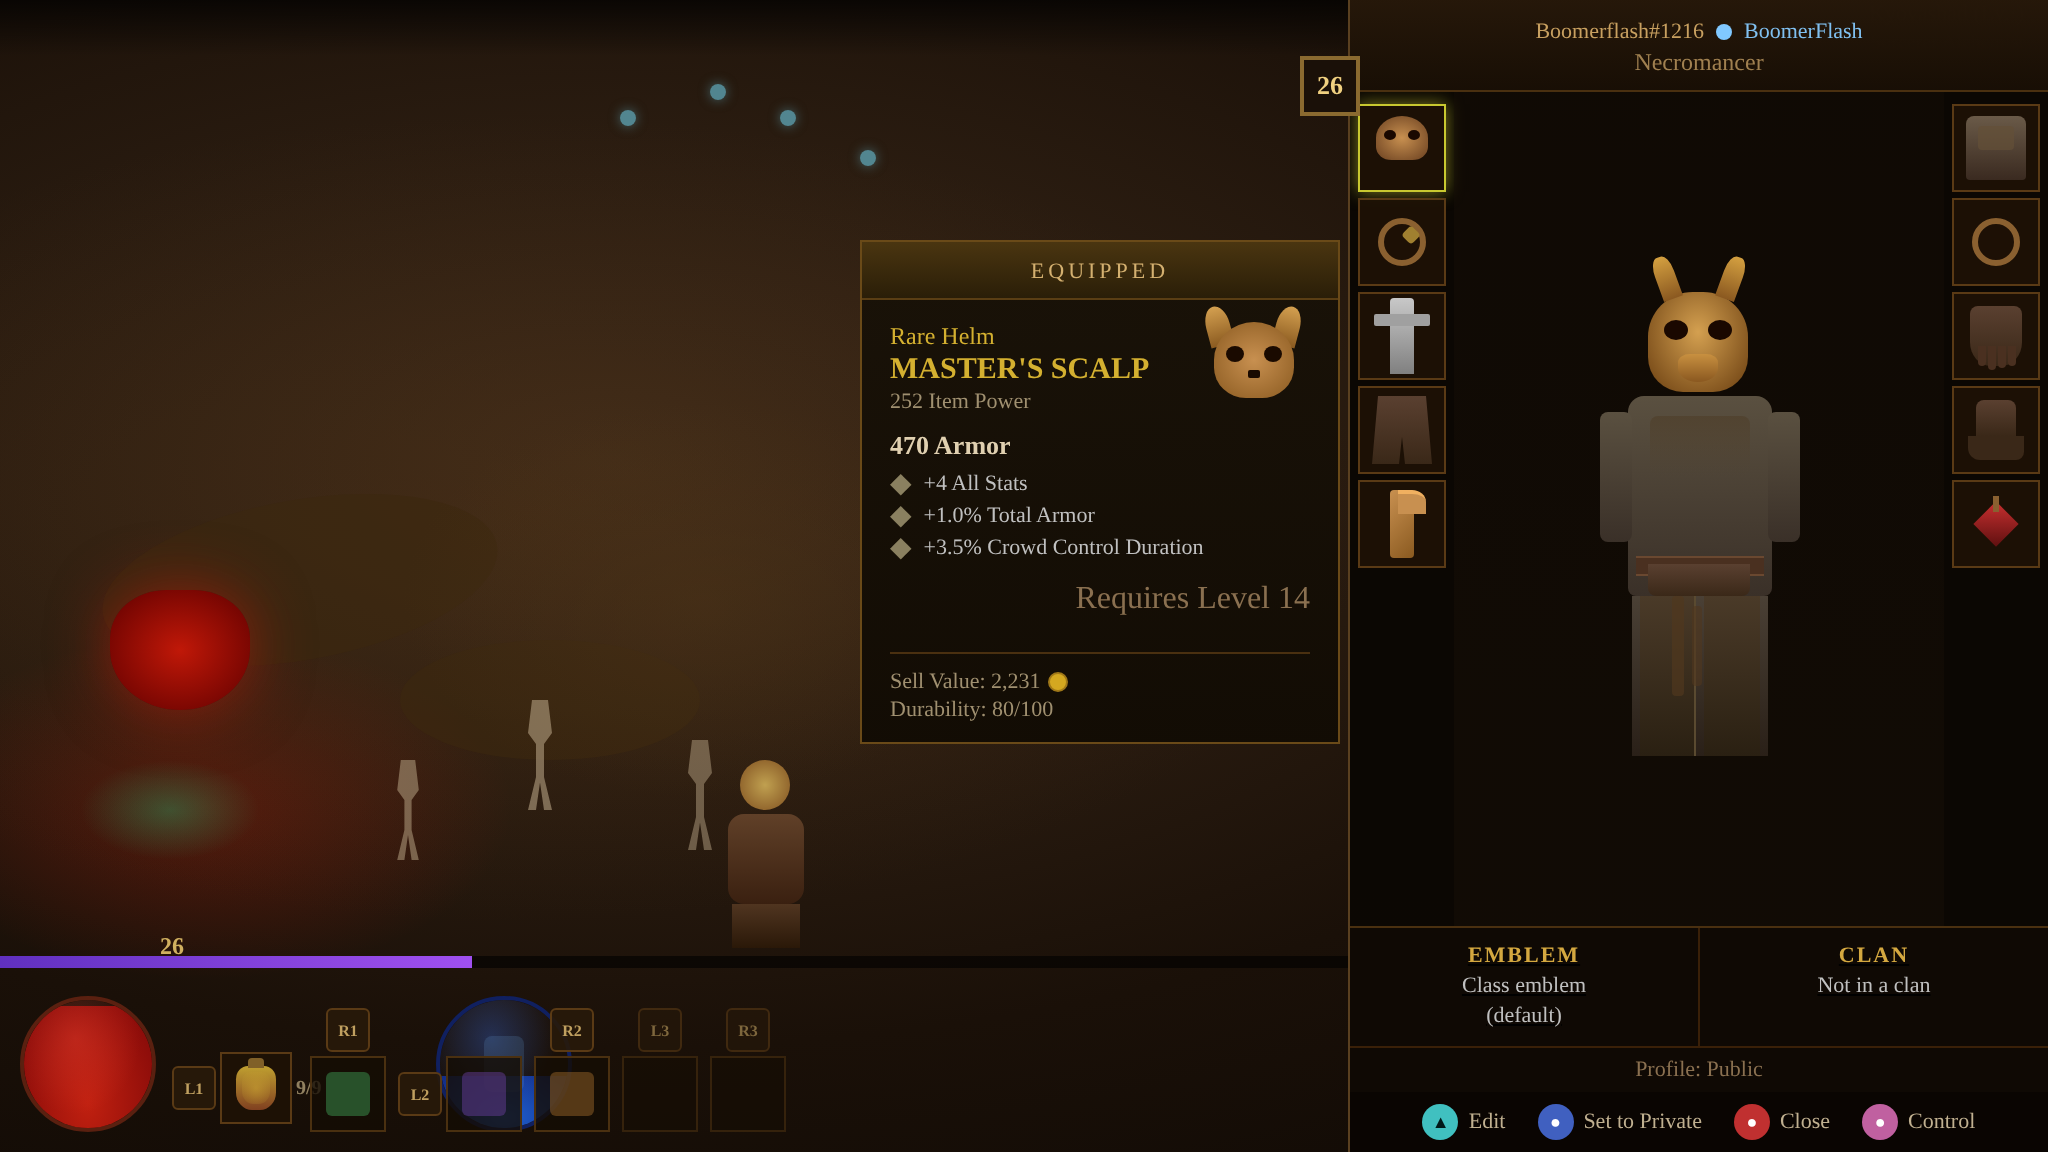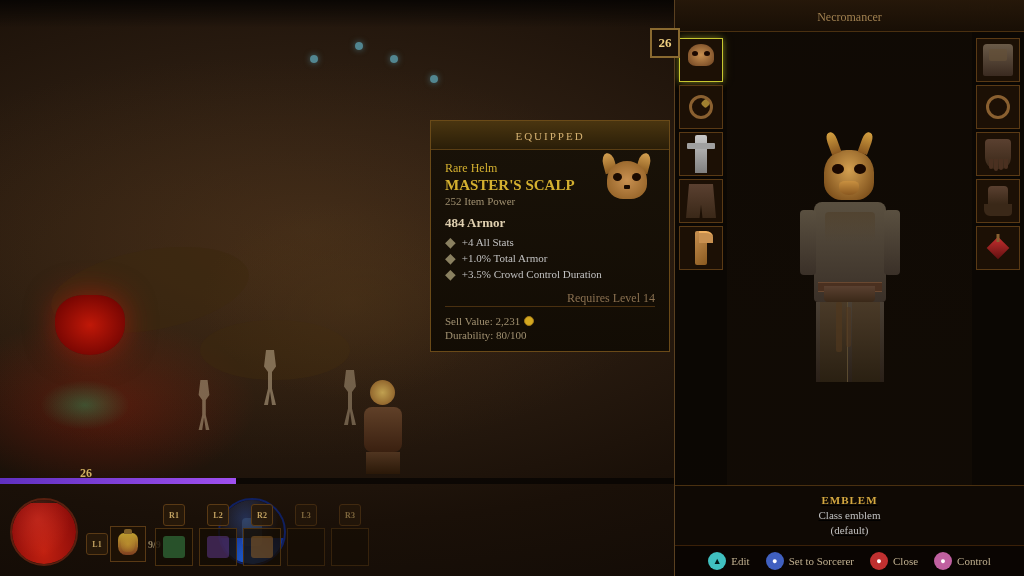--- a/index.html
+++ b/index.html
@@ -329,24 +329,24 @@
 
     .stat-bullet {
       color: #8a8060;
       font-size: 14px;
       line-height: 1;
       flex-shrink: 0;
     }
 
     .item-requires {
       color: #8a7050;
-      font-size: 12px;
+      font-size: 16px;
       text-align: right;
       margin-top: 8px;
-      margin-bottom: 0;
+      margin-bottom: 17px;
     }
 
     .item-sell {
       color: #a09070;
       font-size: 11px;
       display: flex;
       align-items: center;
       gap: 4px;
       margin-top: 2px;
       text-align: right;
@@ -578,21 +578,21 @@
           <div style="position:absolute;width:9px;height:8px;background:#1a0a00;border-radius:50%;top:12px;right:6px;"></div>
           <div style="position:absolute;width:6px;height:4px;background:#1a0a00;border-radius:1px;top:24px;left:50%;transform:translateX(-50%);"></div>
         </div>
       </div>
     </div>
 
     <div id="item-type">Rare Helm</div>
     <div id="item-name">MASTER'S SCALP</div>
     <div id="item-power">252 Item Power</div>
 
-    <div class="item-stat-main">484 Armor</div>
+    <div class="item-stat-main">470 Armor</div>
 
     <div class="item-stat">
       <span class="stat-bullet">◆</span>
       <span>+4 All Stats</span>
     </div>
     <div class="item-stat">
       <span class="stat-bullet">◆</span>
       <span>+1.0% Total Armor</span>
     </div>
     <div class="item-stat">
@@ -610,20 +610,25 @@
       <div class="item-sell" style="margin-top:2px;">
         <span>Durability: 80/100</span>
       </div>
     </div>
   </div>
 </div>
 
 <div id="right-panel">
 
   <div id="char-header">
+    <div id="char-account">
+      <span>Boomerflash#1216</span>
+      <span class="online-dot"></span>
+      <span style="color:#80c0f0;">BoomerFlash</span>
+    </div>
     <div id="char-class">Necromancer</div>
   </div>
 
   <div id="equipment-area">
 
     <div id="slots-left">
 
       <div class="equip-slot highlighted">
 
         <div style="width:34px;height:32px;position:relative;">
@@ -737,31 +742,38 @@
   <div id="bottom-bar">
     <div id="bottom-slots">
 
       <div class="bottom-slot">
         <div class="bottom-slot-label">EMBLEM</div>
         <div class="bottom-slot-value" style="white-space:pre-line;">Class emblem
 (default)</div>
       </div>
 
 
-    </div>
-
+      <div class="bottom-slot">
+        <div class="bottom-slot-label">CLAN</div>
+        <div class="bottom-slot-value">Not in a clan</div>
+      </div>
+    </div>
+
+    <div id="profile-row">
+      <span>Profile: Public</span>
+    </div>
 
     <div id="action-row">
       <div class="action-btn">
         <span class="btn-icon triangle">▲</span>
         <span>Edit</span>
       </div>
       <div class="action-btn">
         <span class="btn-icon circle-blue">●</span>
-        <span>Set to Sorcerer</span>
+        <span>Set to Private</span>
       </div>
       <div class="action-btn">
         <span class="btn-icon circle-red">●</span>
         <span>Close</span>
       </div>
       <div class="action-btn">
         <span class="btn-icon circle-pink">●</span>
         <span>Control</span>
       </div>
     </div>
@@ -812,21 +824,21 @@
 
 <div id="controls-area">
 
   <div style="display:flex;flex-direction:column;align-items:center;gap:2px;">
     <div style="width:22px;height:22px;border-radius:3px;background:rgba(40,25,10,0.9);border:1px solid #5a3a15;display:flex;align-items:center;justify-content:center;color:#c0a060;font-size:8px;font-weight:bold;">R1</div>
     <div class="ctrl-slot">
       <div style="width:22px;height:22px;background:rgba(60,150,80,0.5);border-radius:3px;"></div>
     </div>
   </div>
 
-  <div style="display:flex;flex-direction:column;align-items:center;gap:2px;">
+  <div style="display:flex;flex-direction:row;align-items:center;gap:2px;">
     <div style="width:22px;height:22px;border-radius:3px;background:rgba(40,25,10,0.9);border:1px solid #5a3a15;display:flex;align-items:center;justify-content:center;color:#c0a060;font-size:8px;font-weight:bold;">L2</div>
     <div class="ctrl-slot">
       <div style="width:22px;height:22px;background:rgba(100,60,150,0.5);border-radius:3px;"></div>
     </div>
   </div>
 
   <div style="display:flex;flex-direction:column;align-items:center;gap:2px;">
     <div style="width:22px;height:22px;border-radius:3px;background:rgba(40,25,10,0.9);border:1px solid #5a3a15;display:flex;align-items:center;justify-content:center;color:#c0a060;font-size:8px;font-weight:bold;">R2</div>
     <div class="ctrl-slot">
       <div style="width:22px;height:22px;background:rgba(150,100,40,0.5);border-radius:3px;"></div>

